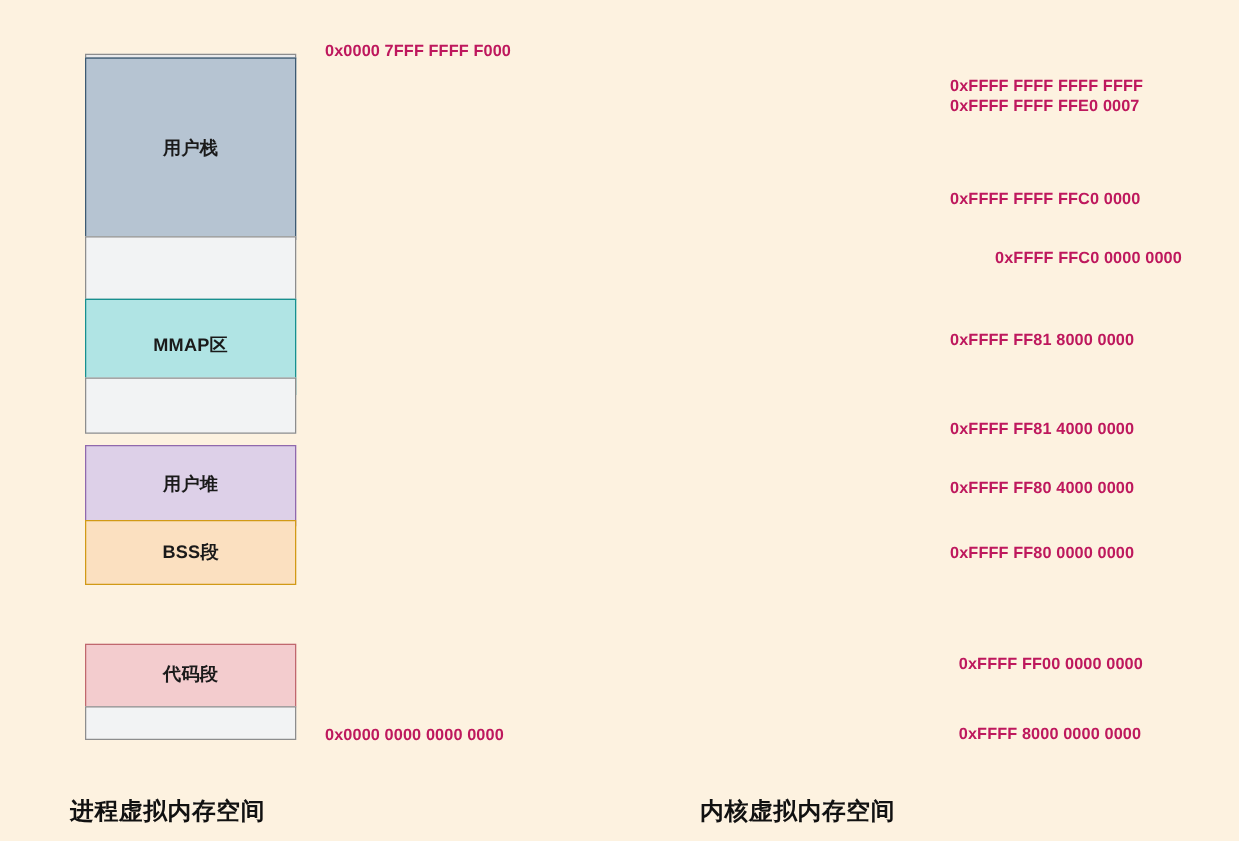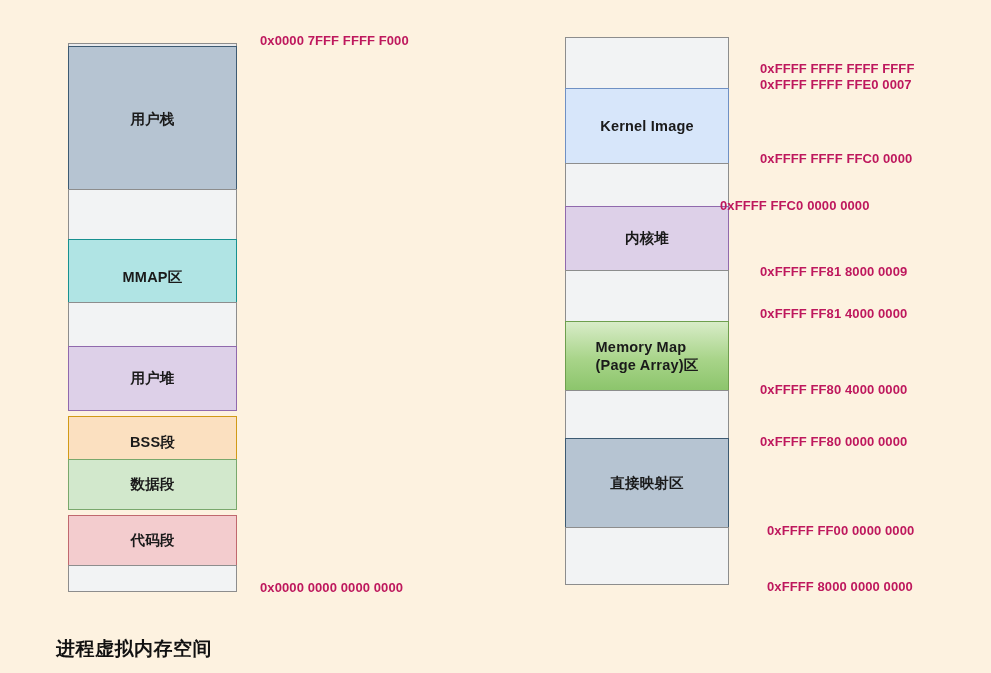--- a/index.html
+++ b/index.html
@@ -32,21 +32,21 @@
 
   
   .blk {
     position: absolute;
     left: 0;
     width: 100%;
     box-sizing: border-box;
     display: flex;
     align-items: center;
     justify-content: center;
-    text-align: left;
+    text-align: right;
     font-size: 14.5px;
     font-weight: bold;
     color: #1a1a1a;
     line-height: 1.25;
     letter-spacing: 0.2px;
   }
 
   
   .blk.empty {
     background: #f2f3f4;
@@ -125,49 +125,38 @@
 <body>
 
 <div class="canvas">
 
   <div class="col col-left">
       <div class="blk strip" style="top: 0px; height: 4px;"></div>
       <div class="blk stack" style="top: 3px; height: 146px;">用户栈</div>
       <div class="blk empty" style="top: 146px; height: 51px;"></div>
       <div class="blk mmap" style="top: 196px; height: 77px;">MMAP区</div>
       <div class="blk empty" style="top: 259px; height: 45px;"></div>
-      <div class="blk heap" style="top: 303px; height: 65px;">用户堆</div>
+      <div class="blk heap" style="top: 313px; height: 65px;">用户堆</div>
       <div class="blk bss" style="top: 373px; height: 52px;">BSS段</div>
-      <div class="blk data" style="top: 416px; height: 51px;">数据段</div>
       <div class="blk text" style="top: 472px; height: 51px;">代码段</div>
       <div class="blk empty" style="top: 522px; height: 27px;"></div>
     </div>
 
-  <div class="col col-right">
-      <div class="blk empty" style="top: 0px; height: 52px;"></div>
-      <div class="blk kimage" style="top: 51px; height: 76px;">Kernel Image</div>
-      <div class="blk empty" style="top: 126px; height: 44px;"></div>
-      <div class="blk kheap" style="top: 169px; height: 65px;">内核堆</div>
-      <div class="blk empty" style="top: 233px; height: 52px;"></div>
-      <div class="blk memmap" style="top: 284px; height: 70px;">Memory Map<br>(Page Array)区</div>
-      <div class="blk empty" style="top: 353px; height: 49px;"></div>
-      <div class="blk direct" style="top: 401px; height: 90px;">直接映射区</div>
-      <div class="blk empty" style="top: 490px; height: 58px;"></div>
-    </div>
 
   <div id="addr-layer">
       <div class="addr" style="left: 260px; top: 33px;">0x0000 7FFF FFFF F000</div>
       <div class="addr" style="left: 260px; top: 580px;">0x0000 0000 0000 0000</div>
       <div class="addr" style="left: 760px; top: 33px; margin-top: 28px;">0xFFFF FFFF FFFF FFFF</div>
       <div class="addr" style="left: 760px; top: 77px;">0xFFFF FFFF FFE0 0007</div>
       <div class="addr" style="left: 760px; top: 151px;">0xFFFF FFFF FFC0 0000</div>
-      <div class="addr" style="left: 720px; top: 198px;">0xFFFF FFC0 0000 0000</div>
-      <div class="addr" style="left: 760px; top: 264px;">0xFFFF FF81 8000 0009</div>
-      <div class="addr" style="left: 760px; top: 306px;">0xFFFF FF81 4000 0000</div>
+      <div class="addr" style="left: 796px; top: 198px;">0xFFFF FFC0 0000 0000</div>
+      <div class="addr" style="left: 760px; top: 264px;">0xFFFF FF81 8000 0000</div>
+      <div class="addr" style="left: 760px; top: 335px;">0xFFFF FF81 4000 0000</div>
       <div class="addr" style="left: 760px; top: 382px;">0xFFFF FF80 4000 0000</div>
       <div class="addr" style="left: 760px; top: 434px;">0xFFFF FF80 0000 0000</div>
       <div class="addr" style="left: 767px; top: 523px;">0xFFFF FF00 0000 0000</div>
       <div class="addr" style="left: 767px; top: 579px;">0xFFFF 8000 0000 0000</div>
     </div>
 
   <div class="caption caption-left">进程虚拟内存空间</div>
+  <div class="caption caption-right">内核虚拟内存空间</div>
 
 </div>
 
 </body></html>

